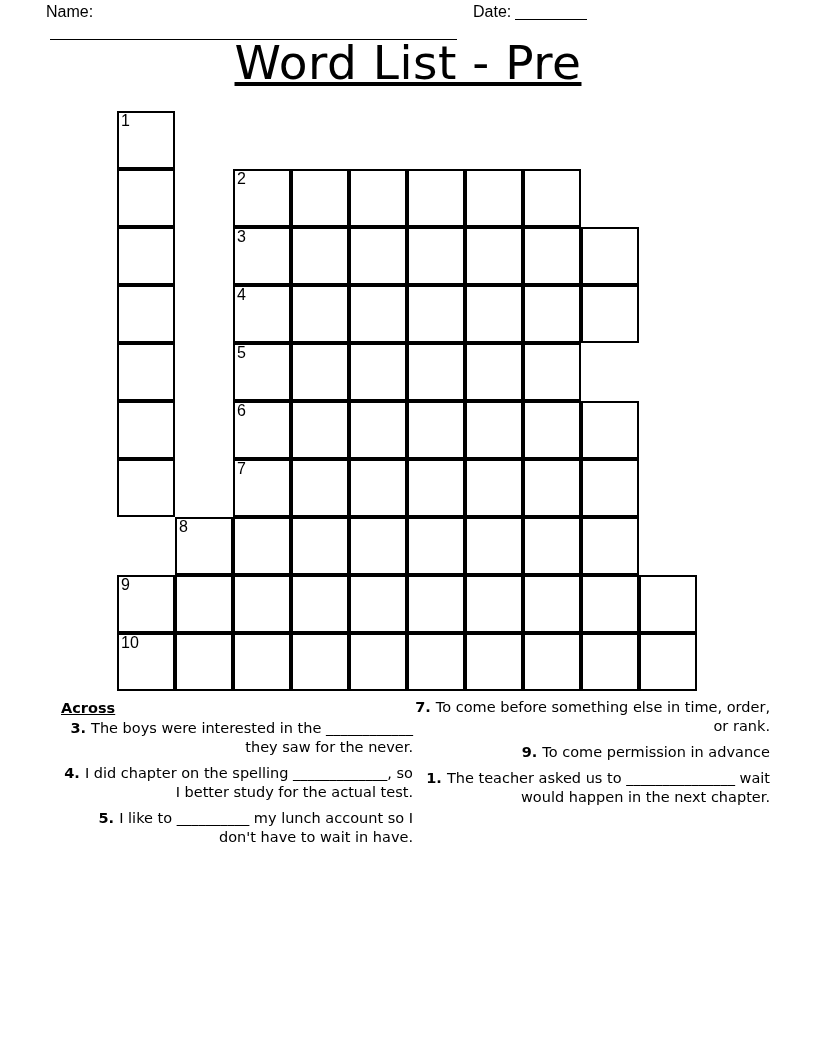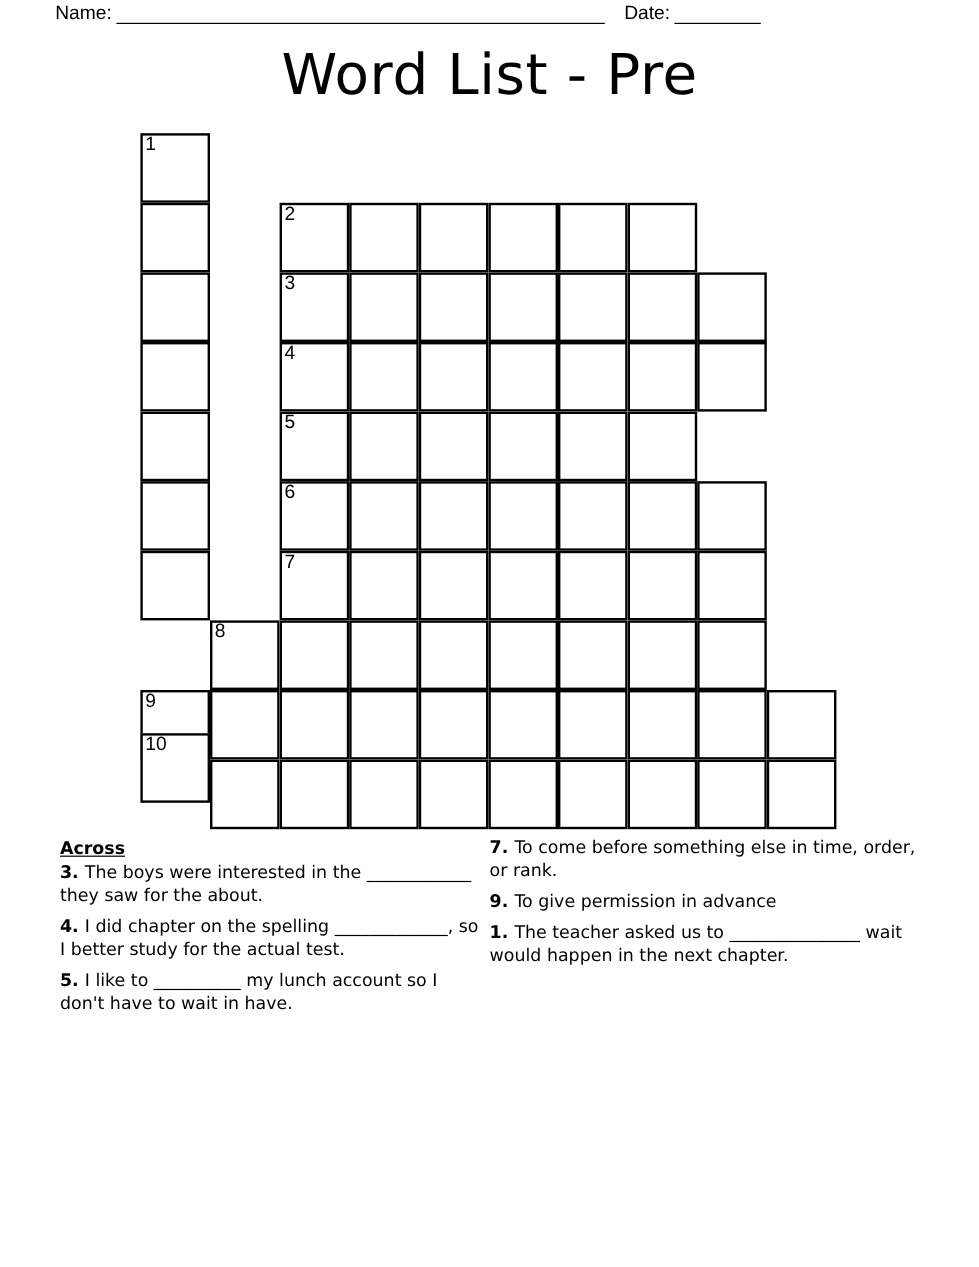--- a/index.html
+++ b/index.html
@@ -32,37 +32,38 @@
     font-size: 16px;
     font-family: "Liberation Sans", sans-serif;
     line-height: 20px;
     white-space: nowrap;
   }
   .nd-rule {
     border-bottom: 1.5px solid #000;
     height: 17px;
     display: inline-block;
   }
-  .name-block { margin-left: 46px; display: flex; align-items: flex-start; }
+  .name-block { margin-left: 46px; display: flex; align-items: flex-start; flex-direction: column; }
   .name-rule { width: 407px; margin-left: 4px; }
   .date-block { margin-left: 16px; display: flex; align-items: flex-start; }
   .date-rule { width: 72px; margin-left: 4px; }
 
   
   .puzzle-title {
     position: absolute;
     left: 0;
     top: 33px;
     width: 816px;
     text-align: center;
     font-size: 47px;
     font-family: "DejaVu Sans", sans-serif;
     font-weight: 400;
     letter-spacing: 0.5px;
     line-height: 60px;
+    text-decoration: underline;
   }
 
   
   #grid-wrap {
     position: absolute;
     left: 117px;
     top: 111px;
     width: 600px;
     height: 590px;
   }
@@ -90,33 +91,33 @@
     width: 816px;
     height: 260px;
   }
   .clue-col {
     position: absolute;
     top: 0;
     font-family: "DejaVu Sans", sans-serif;
     font-size: 14.5px;
     line-height: 19px;
   }
-  .clue-col-left  { left: 50px;  width: 352px; }
+  .clue-col-left  { left: 61px;  width: 352px; }
   .clue-col-right { left: 408px; width: 362px; }
 
   .clue-heading {
     font-weight: bold;
     text-decoration: underline;
     font-size: 14.5px;
     line-height: 20px;
     margin-bottom: 1px;
   }
   .clue-item {
     margin-bottom: 7px;
-    text-align: left;
+    text-align: right;
   }
   .clue-num {
     font-weight: bold;
   }
   .clue-text { font-weight: normal; }
 </style>
 </head>
 <body>
 
 <div class="name-date-row">
@@ -209,45 +210,45 @@
     </div>
     <div class="cw-cell" style="left: 58px; top: 464px; width: 58px; height: 58px;"></div>
     <div class="cw-cell" style="left: 116px; top: 464px; width: 58px; height: 58px;"></div>
     <div class="cw-cell" style="left: 174px; top: 464px; width: 58px; height: 58px;"></div>
     <div class="cw-cell" style="left: 232px; top: 464px; width: 58px; height: 58px;"></div>
     <div class="cw-cell" style="left: 290px; top: 464px; width: 58px; height: 58px;"></div>
     <div class="cw-cell" style="left: 348px; top: 464px; width: 58px; height: 58px;"></div>
     <div class="cw-cell" style="left: 406px; top: 464px; width: 58px; height: 58px;"></div>
     <div class="cw-cell" style="left: 464px; top: 464px; width: 58px; height: 58px;"></div>
     <div class="cw-cell" style="left: 522px; top: 464px; width: 58px; height: 58px;"></div>
-    <div class="cw-cell" style="left: 0px; top: 500px; width: 58px; height: 58px; text-align: center;">
+    <div class="cw-cell" style="left: 0px; top: 522px; width: 58px; height: 58px; text-align: center;">
       <span class="cw-num">10</span>
     </div>
     <div class="cw-cell" style="left: 58px; top: 522px; width: 58px; height: 58px;"></div>
     <div class="cw-cell" style="left: 116px; top: 522px; width: 58px; height: 58px;"></div>
     <div class="cw-cell" style="left: 174px; top: 522px; width: 58px; height: 58px;"></div>
     <div class="cw-cell" style="left: 232px; top: 522px; width: 58px; height: 58px;"></div>
     <div class="cw-cell" style="left: 290px; top: 522px; width: 58px; height: 58px;"></div>
     <div class="cw-cell" style="left: 348px; top: 522px; width: 58px; height: 58px;"></div>
     <div class="cw-cell" style="left: 406px; top: 522px; width: 58px; height: 58px;"></div>
     <div class="cw-cell" style="left: 464px; top: 522px; width: 58px; height: 58px;"></div>
     <div class="cw-cell" style="left: 522px; top: 522px; width: 58px; height: 58px;"></div>
   </div>
 
 <div id="clues">
   <div class="clue-col clue-col-left">
     <div class="clue-heading">Across</div>
     <div id="across-left-list">
-        <div class="clue-item"><span class="clue-num">3. </span><span class="clue-text">The boys were interested in the ____________ they saw for the about.</span></div>
+        <div class="clue-item"><span class="clue-num">3. </span><span class="clue-text">The boys were interested in the ____________ they saw for the never.</span></div>
         <div class="clue-item"><span class="clue-num">4. </span><span class="clue-text">I did chapter on the spelling _____________, so I better study for the actual test.</span></div>
         <div class="clue-item"><span class="clue-num">5. </span><span class="clue-text">I like to __________ my lunch account so I don't have to wait in have.</span></div>
       </div>
   </div>
   <div class="clue-col clue-col-right">
     <div id="across-right-list">
         <div class="clue-item"><span class="clue-num">7. </span><span class="clue-text">To come before something else in time, order, or rank.</span></div>
-        <div class="clue-item"><span class="clue-num">9. </span><span class="clue-text">To give permission in advance</span></div>
+        <div class="clue-item"><span class="clue-num">9. </span><span class="clue-text">To come permission in advance</span></div>
       </div>
     <div id="down-list">
         <div class="clue-item"><span class="clue-num">1. </span><span class="clue-text">The teacher asked us to _______________ wait would happen in the next chapter.</span></div>
       </div>
   </div>
 </div>
 
 </body></html>

